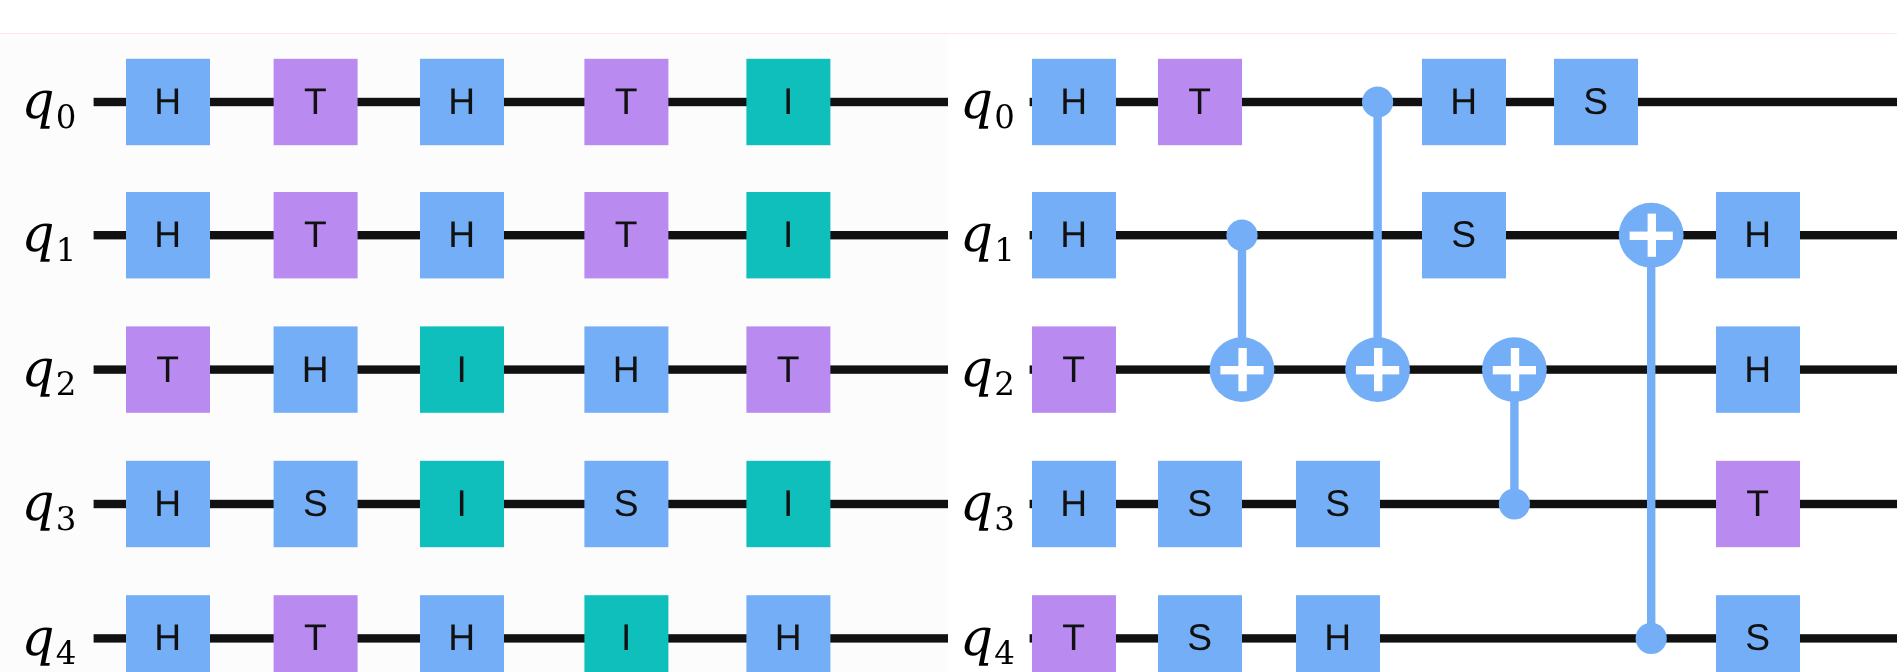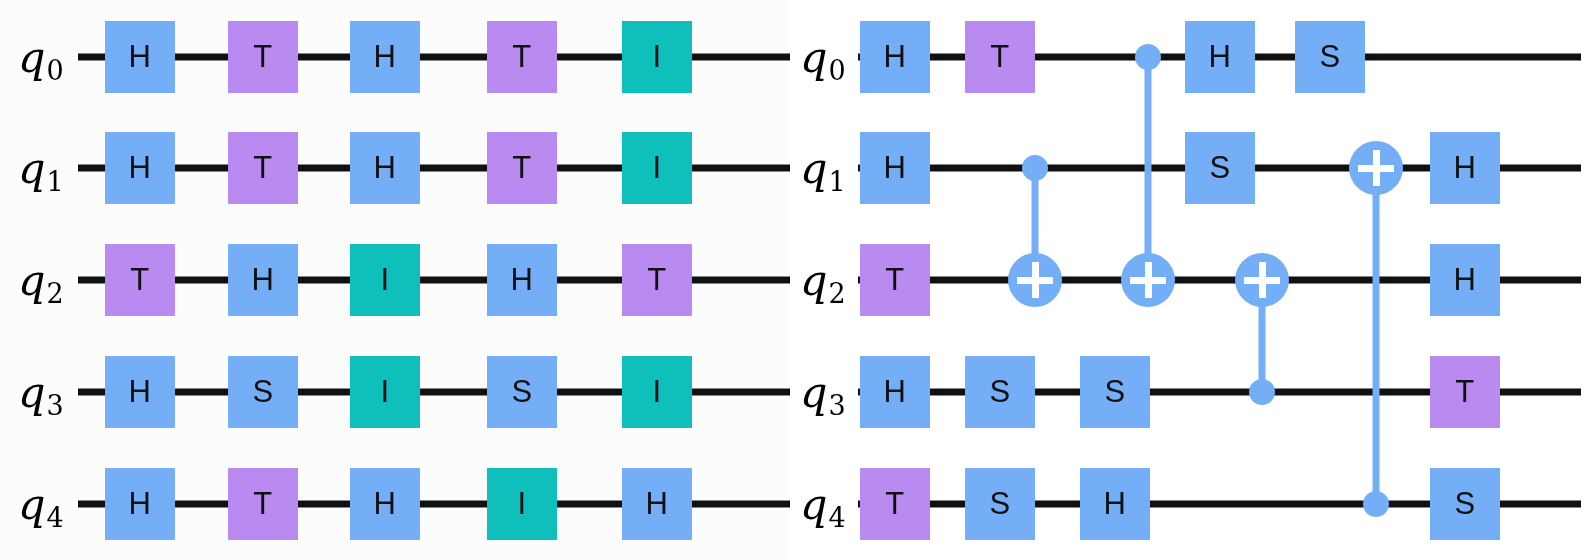--- a/index.html
+++ b/index.html
@@ -11,20 +11,21 @@
     width: 1581px;
     height: 560px;
     font-family: "Liberation Sans", sans-serif;
     overflow: hidden;
   }
   #stage {
     position: relative;
     width: 1581px;
     height: 432px;
     background: #fca5a5;
+    margin-top: 28px;
   }
   .panel {
     position: absolute;
     top: 0;
     height: 560px;
   }
   #panel-left {
     left: 0;
     width: 790px;
     background: #fcfcfc;

